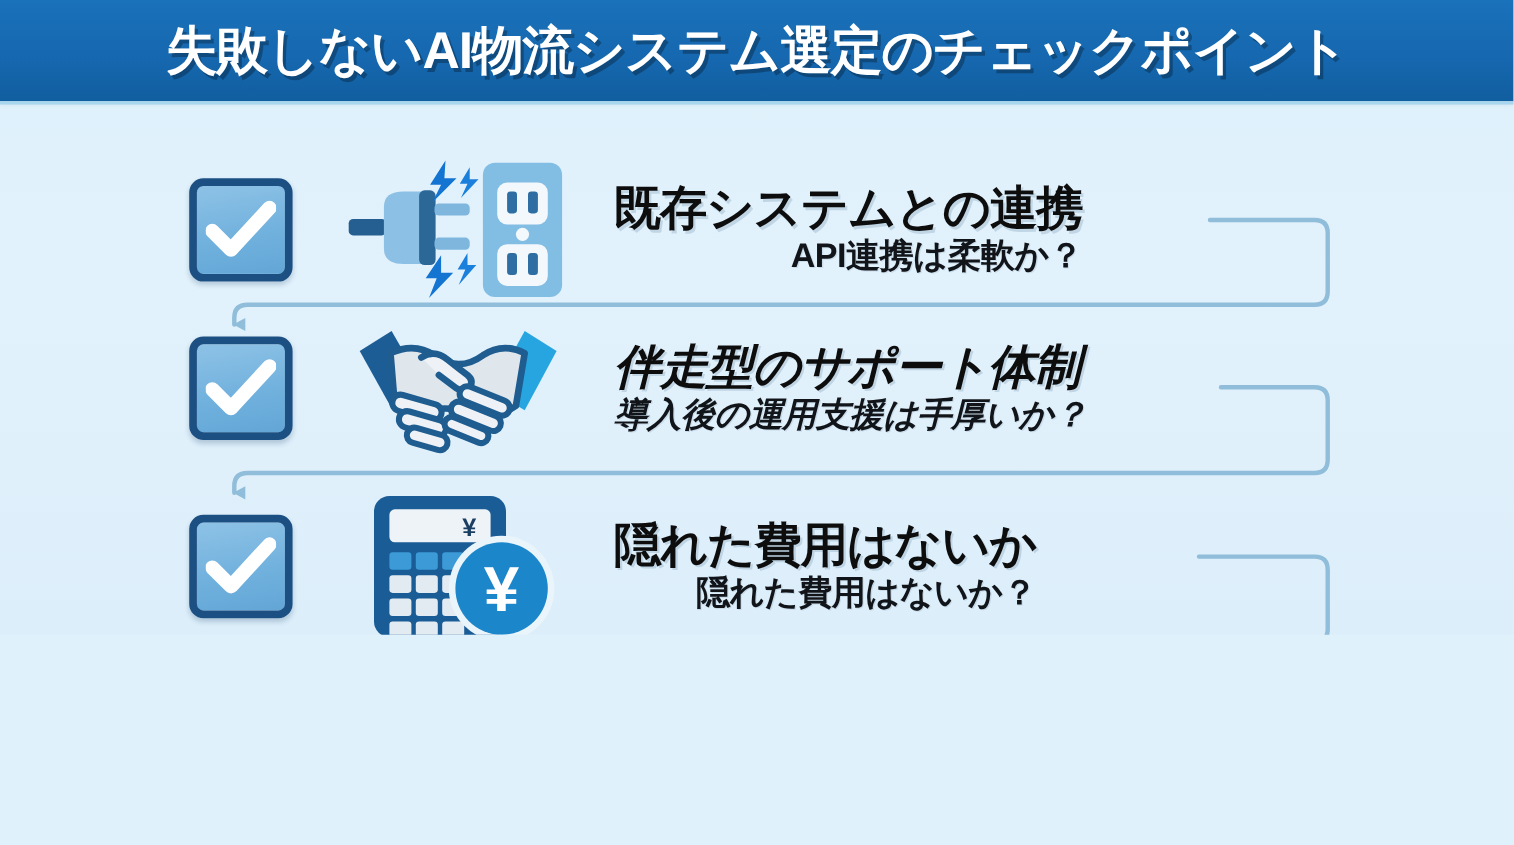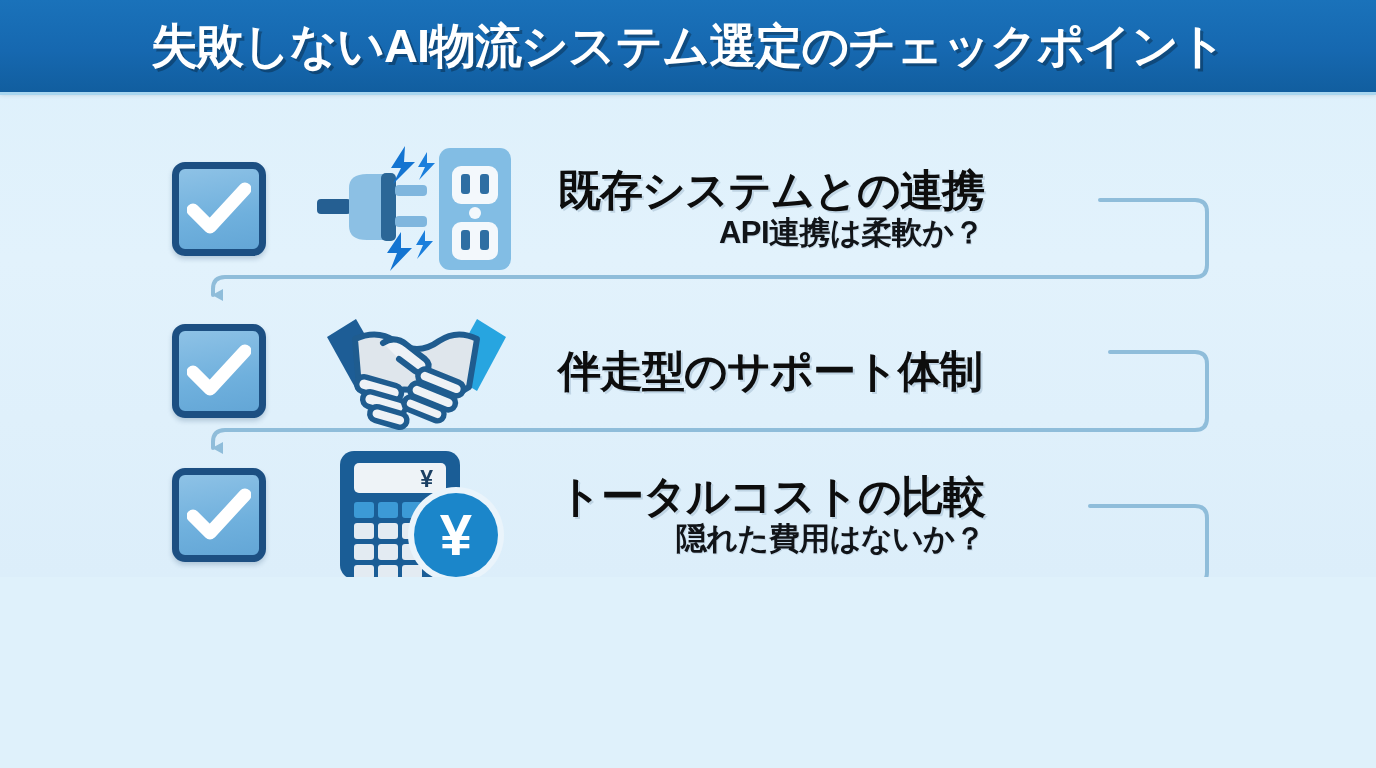--- a/index.html
+++ b/index.html
@@ -36,21 +36,21 @@
     background:#a9d6ef;
   }
 
   
   .rows{position:absolute;left:0;top:96px;width:1376px;height:672px;padding-left:12px;}
   .row{
     position:absolute;left:0;width:1376px;height:150px;
     display:flex;align-items:center;
   }
   .row-0{top:38px;}
-  .row-1{top:200px;}
+  .row-1{top:182px;font-style:italic;}
   .row-2{top:344px;}
   .row-3{top:496px;}
 
   .check{
     position:absolute;left:172px;
     width:94px;height:94px;border-radius:13px;
     background:linear-gradient(170deg,#8ec2e6 0%,#6fb0dd 60%,#63a6d6 100%);
     border:7px solid #1c4f82;
     box-sizing:border-box;
     display:flex;align-items:center;justify-content:center;
@@ -185,20 +185,21 @@
           <g fill="#eef2f6" stroke="#1f5c8f" stroke-width="5.5" stroke-linejoin="round">
             <rect x="112" y="56" width="48" height="14" rx="7" transform="rotate(22 112 56)"></rect>
             <rect x="104" y="70" width="48" height="14" rx="7" transform="rotate(22 104 70)"></rect>
             <rect x="98" y="84" width="42" height="13" rx="6.5" transform="rotate(22 98 84)"></rect>
           </g>
         </svg>
       </div>
 
       <div class="texts">
         <div class="t-title">伴走型のサポート体制</div>
+        <div class="t-sub">導入後の運用支援は手厚いか？</div>
       </div>
     </div>
 
     <div class="row row-2">
 
       <div class="check">
         <svg width="64" height="54" viewBox="0 0 64 54">
           <path d="M6,28 L23,45 L58,7" fill="none" stroke="#ffffff" stroke-width="13" stroke-linecap="round" stroke-linejoin="round"></path>
         </svg>
       </div>
@@ -232,21 +233,21 @@
             <rect x="86" y="120" width="20" height="14" rx="3" fill="#e3ebf2"></rect>
           </g>
 
           <circle cx="140" cy="90" r="48" fill="#eaf4fb"></circle>
           <circle cx="140" cy="90" r="42" fill="#1b86ca"></circle>
           <text x="140" y="110" font-family="'Liberation Sans',sans-serif" font-size="58" font-weight="bold" fill="#ffffff" text-anchor="middle">¥</text>
         </svg>
       </div>
 
       <div class="texts">
-        <div class="t-title">トータルコストの比較</div>
+        <div class="t-title">隠れた費用はないか</div>
         <div class="t-sub">隠れた費用はないか？</div>
       </div>
     </div>
 
     <div class="row row-3">
 
       <div class="check">
         <svg width="64" height="54" viewBox="0 0 64 54">
           <path d="M6,28 L23,45 L58,7" fill="none" stroke="#ffffff" stroke-width="13" stroke-linecap="round" stroke-linejoin="round"></path>
         </svg>

